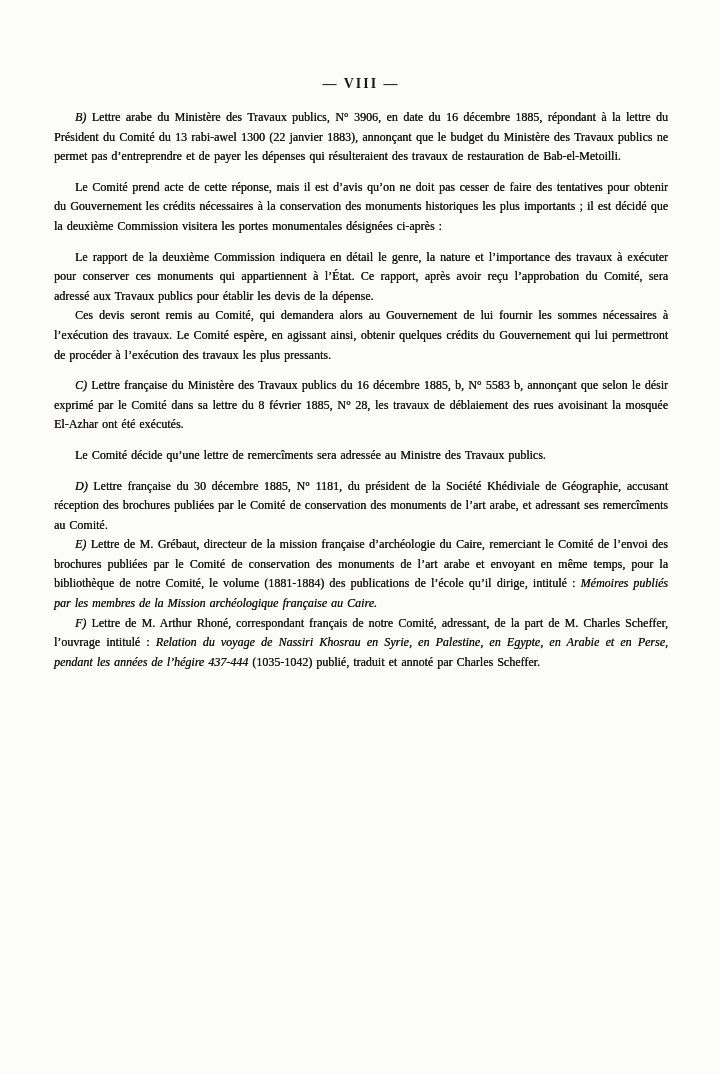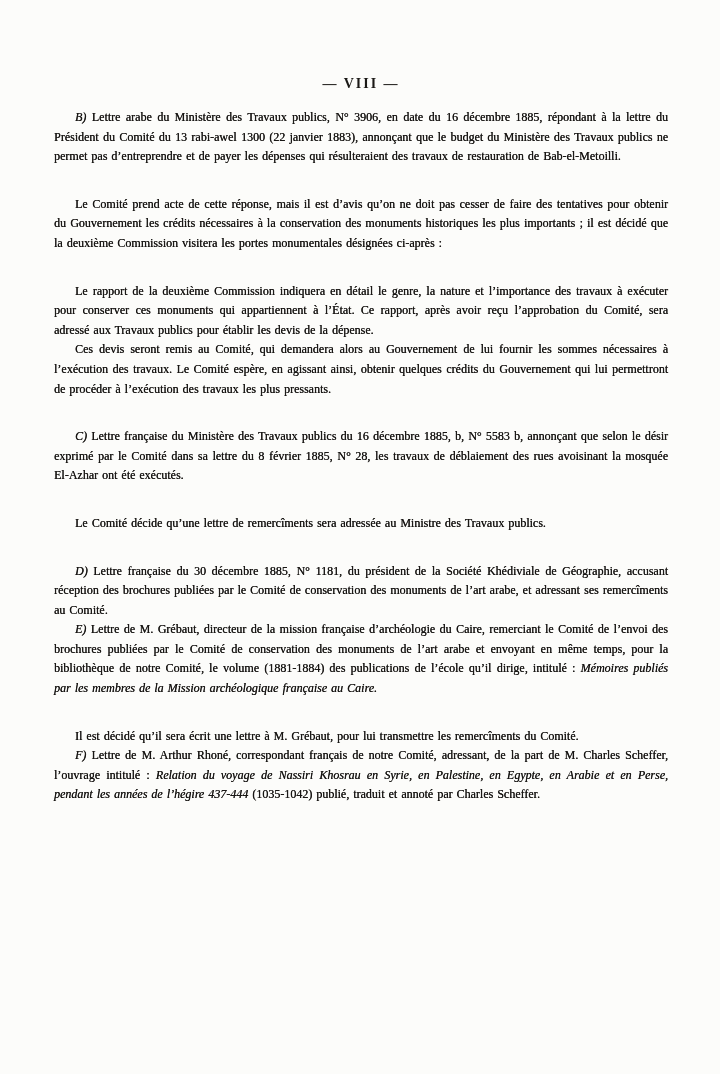--- a/index.html
+++ b/index.html
@@ -27,21 +27,21 @@
     p.para {
       font-size: 12px;
       line-height: 19.6px;
       text-align: justify;
       color: #181614;
       
       text-shadow: 0.25px 0 0 currentColor;
       word-spacing: 1px;
     }
     p.indent { text-indent: 21px; }
-    p.gap { margin-top: 28px; }
+    p.gap { margin-top: 11px; }
     p.gap-lg { }
     .it { font-style: italic; }
   </style>
 </head>
 <body>
 
 <div class="page">
 
   <div class="page-number">— VIII —</div>
 
@@ -76,23 +76,20 @@
     <span class="it">D)</span>
     <span>Lettre française du 30 décembre 1885, N° 1181, du président de la Société Khédiviale de Géographie, accusant réception des brochures publiées par le Comité de conservation des monuments de l’art arabe, et adressant ses remercîments au Comité.</span>
   </p>
 
   <p class="para indent">
     <span class="it">E)</span>
     <span>Lettre de M. Grébaut, directeur de la mission française d’archéologie du Caire, remerciant le Comité de l’envoi des brochures publiées par le Comité de conservation des monuments de l’art arabe et envoyant en même temps, pour la bibliothèque de notre Comité, le volume (1881-1884) des publications de l’école qu’il dirige, intitulé :</span>
     <span class="it">Mémoires publiés par les membres de la Mission archéologique française au Caire.</span>
   </p>
 
-  <p class="para indent gap">
-    <span>Il est décidé qu’il sera écrit une lettre à M. Grébaut, pour lui transmettre les remercîments du Comité.</span>
-  </p>
 
   <p class="para indent gap-lg">
     <span class="it">F)</span>
     <span>Lettre de M. Arthur Rhoné, correspondant français de notre Comité, adressant, de la part de M. Charles Scheffer, l’ouvrage intitulé :</span>
     <span class="it">Relation du voyage de Nassiri Khosrau en Syrie, en Palestine, en Egypte, en Arabie et en Perse, pendant les années de l’hégire 437-444</span>
     <span>(1035-1042)</span>
     <span>publié, traduit et annoté par Charles Scheffer.</span>
   </p>
 
 </div>

